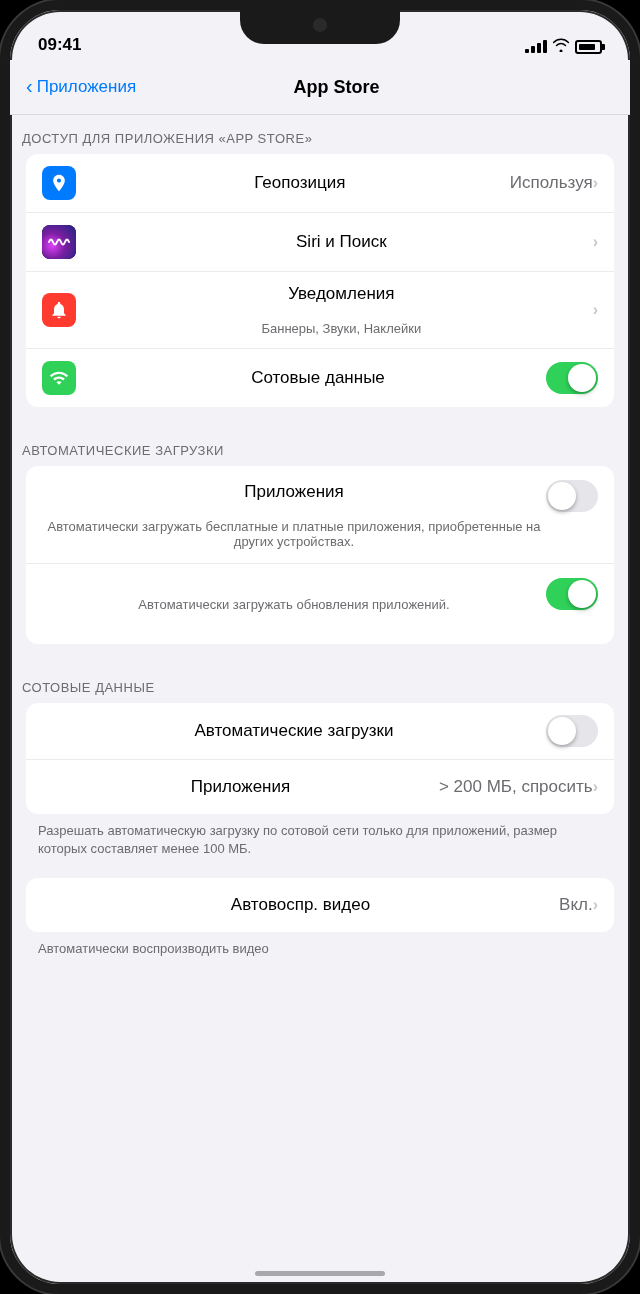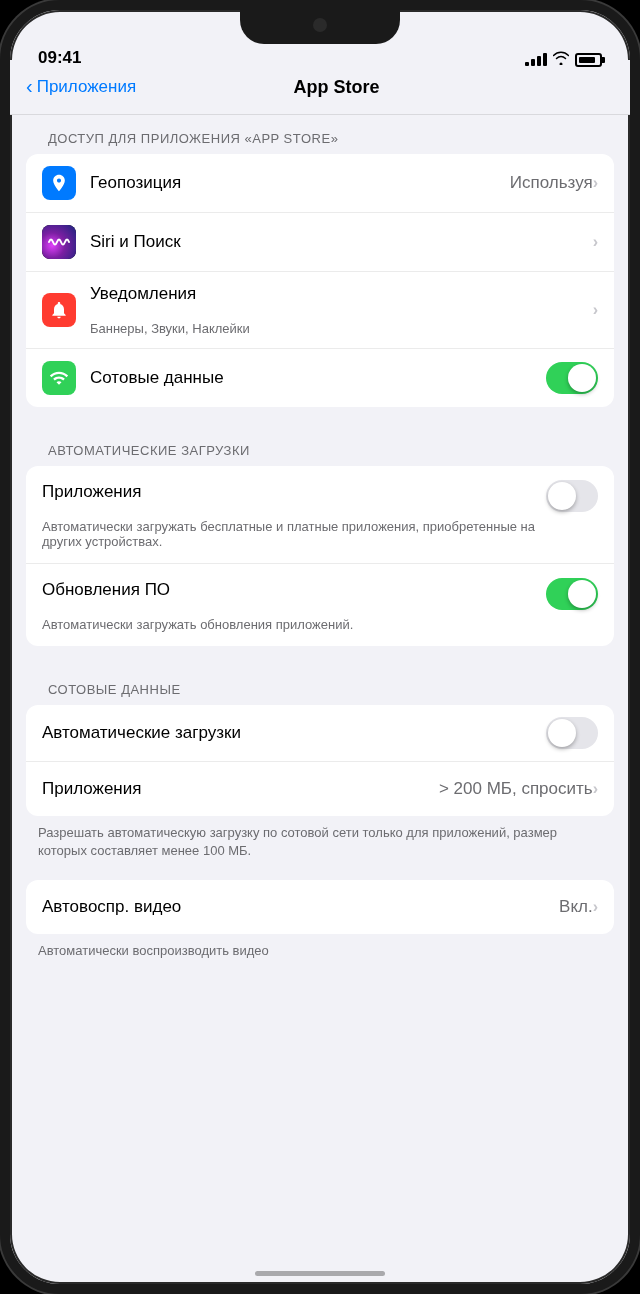--- a/index.html
+++ b/index.html
@@ -45,21 +45,21 @@
       width: 14px;
       height: 14px;
       background: #2a2a2a;
       border-radius: 50%;
       z-index: 101;
     }
 
     
     .status-bar {
       position: absolute;
-      top: 16px;
+      top: 3px;
       left: 0;
       right: 0;
       height: 50px;
       display: flex;
       align-items: flex-end;
       justify-content: space-between;
       padding: 0 28px 8px 28px;
       z-index: 50;
     }
 
@@ -171,28 +171,29 @@
       padding-bottom: 40px;
     }
 
     
     .section-label {
       font-size: 13px;
       font-weight: 400;
       color: #6c6c70;
       text-transform: uppercase;
       letter-spacing: 0.5px;
-      padding: 16px 28px 8px 38px;
+      padding: 16px 28px 8px 12px;
     }
 
     .card {
       background: #fff;
       margin: 0 16px;
       border-radius: 12px;
       overflow: hidden;
+      text-align: center;
     }
 
     .row {
       display: flex;
       align-items: center;
       padding: 12px 16px;
       min-height: 54px;
       border-bottom: 1px solid rgba(0,0,0,0.08);
       position: relative;
     }
@@ -476,21 +477,20 @@
           <span class="row-title">Приложения</span>
           <span class="row-subtitle">Автоматически загружать бесплатные и платные приложения, приобретенные на других устройствах.</span>
         </div>
         <div class="toggle off">
           <div class="toggle-knob"></div>
         </div>
       </div>
 
       <div class="row row-tall">
         <div class="row-content">
-          <span class="row-title">Обновления ПО</span>
           <span class="row-subtitle">Автоматически загружать обновления приложений.</span>
         </div>
         <div class="toggle on">
           <div class="toggle-knob"></div>
         </div>
       </div>
 
     </div>
 
     <div class="section-gap"></div>

